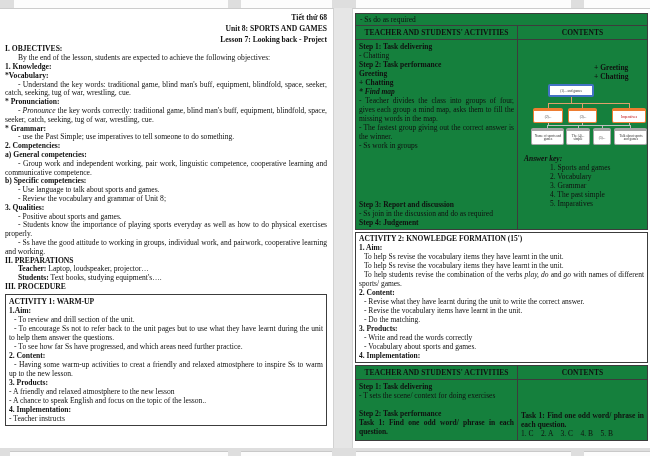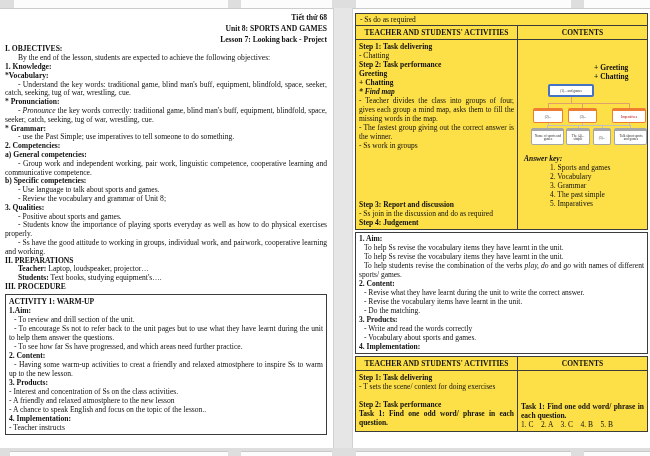--- a/index.html
+++ b/index.html
@@ -21,21 +21,21 @@
   .ind{text-indent:13px}
   .sin{text-indent:5px}
   span.b{font-weight:bold}
   span.i{font-style:italic}
   span.bi{font-weight:bold;font-style:italic}
   .gap50{height:50px}.gap22{height:22px}.gap9{height:9px}.gap30{height:30px}
   .shift{margin-left:74px}
   .ak{margin-left:26px}
   .box1{margin-top:2px;border:1px solid #3c3c3c;padding:2px 3px 2px 3px;line-height:9px;}
   .box2{margin:2px 2px 0 2px;border:1px solid #3c3c3c;padding:1px 3px 2px 3px;}
-  .tbl{margin:2px 2px 0 2px;border:1px solid #3c3c3c;background:#fde047;}
+  .tbl{margin:2px 2px 0 2px;border:1px solid #3c3c3c;background:#15803d;}
   .prerow{border-bottom:1px solid #3c3c3c;padding:1px 0 1px 4px;}
   .thead{display:flex;border-bottom:1px solid #3c3c3c;font-weight:bold;}
   .th-left{width:162px;border-right:1px solid #3c3c3c;text-align:center;padding:2px 0;box-sizing:border-box;font-family:Liberation Serif, serif;}
   .th-right{flex:1;text-align:center;padding:2px 0;}
   .tbody{display:flex;align-items:stretch;}
   .td-left{width:162px;border-right:1px solid #3c3c3c;padding:2px 3px 2px 3px;box-sizing:border-box;}
   .td-right{flex:1;position:relative;padding:1px 2px 2px 2px;min-width:0;}
   .akwrap{margin-top:6px;margin-left:4px;}
   .mindmap{position:relative;height:64px;margin-top:3px;}
   .mm{position:absolute;background:#ffffff;border:1px solid #888;border-radius:2px;overflow:hidden;box-sizing:border-box;}
@@ -88,21 +88,20 @@
     </div>
   <div class="box1">
       <div class="ln"><span class="b">ACTIVITY 1: WARM-UP</span></div>
       <div class="ln"><span class="b">1.Aim:</span></div>
       <div class="ln sin"><span>- To review and drill section of the unit.</span></div>
       <div class="ln sin jus"><span>- To encourage Ss not to refer back to the unit pages but to use what they have learnt during the unit to help them answer the questions.</span></div>
       <div class="ln sin"><span>- To see how far Ss have progressed, and which areas need further practice.</span></div>
       <div class="ln"><span class="b">2. Content:</span></div>
       <div class="ln sin jus"><span>- Having some warm-up activities to creat a friendly and relaxed atmostphere to inspire Ss to warm up to the new lesson.</span></div>
       <div class="ln"><span class="b">3. Products:</span></div>
-      <div class="ln"><span>- Interest and concentration of Ss on the class activities.</span></div>
       <div class="ln"><span>- A friendly and relaxed atmostphere to the new lesson</span></div>
       <div class="ln"><span>- A chance to speak English and focus on the topic of the lesson..</span></div>
       <div class="ln"><span class="b">4. Implementation:</span></div>
       <div class="ln"><span>- Teacher instructs</span></div>
     </div>
 </div>
 
 <div id="rightPage" class="page">
 
   <div class="tbl">
@@ -182,20 +181,21 @@
             <div class="ln ak"><span>2. Vocabulary</span></div>
             <div class="ln ak"><span>3. Grammar</span></div>
             <div class="ln ak"><span>4. The past simple</span></div>
             <div class="ln ak"><span>5. Imparatives</span></div>
           </div>
       </div>
     </div>
   </div>
 
   <div class="box2">
+      <div class="ln"><span class="b">ACTIVITY 2: KNOWLEDGE FORMATION (15')</span></div>
       <div class="ln"><span class="b">1. Aim:</span></div>
       <div class="ln sin"><span>To help Ss revise the vocabulary items they have learnt in the unit.</span></div>
       <div class="ln sin"><span>To help Ss revise the vocabulary items they have learnt in the unit.</span></div>
       <div class="ln sin jus"><span>To help students revise the combination of the verbs </span><span class="i">play, do</span><span> and </span><span class="i">go</span><span> with names of different sports/ games.</span></div>
       <div class="ln"><span class="b">2. Content:</span></div>
       <div class="ln sin"><span>- Revise what they have learnt during the unit to write the correct answer.</span></div>
       <div class="ln sin"><span>- Revise the vocabulary items have learnt in the unit.</span></div>
       <div class="ln sin"><span>- Do the matching.</span></div>
       <div class="ln"><span class="b">3. Products:</span></div>
       <div class="ln sin"><span>- Write and read the words correctly</span></div>

